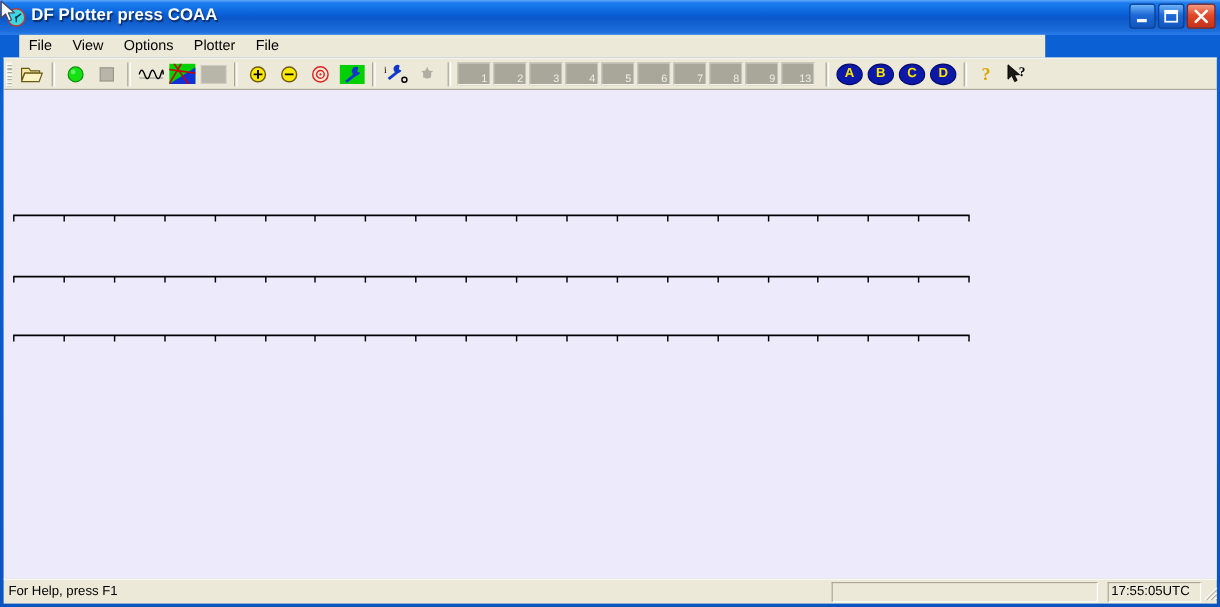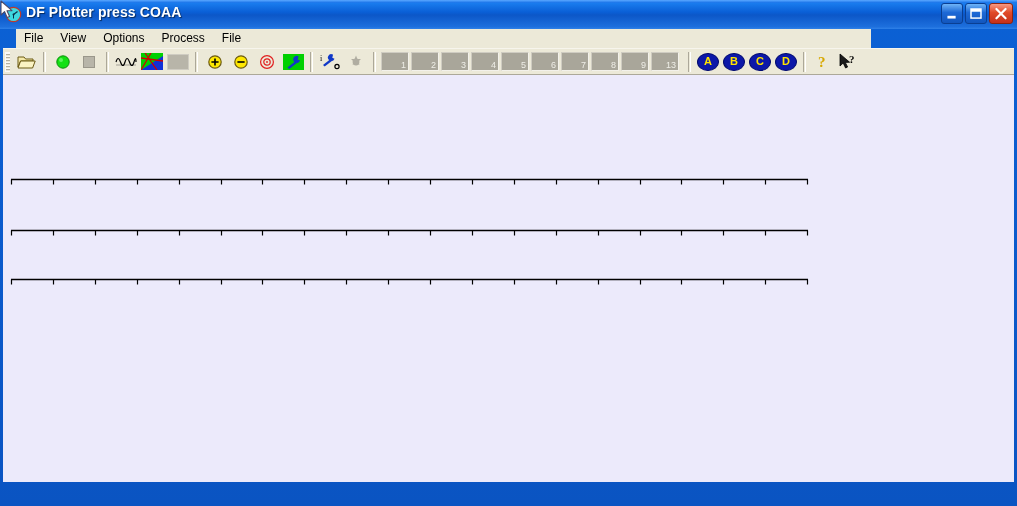--- a/index.html
+++ b/index.html
@@ -184,21 +184,21 @@
       <svg class="g" viewBox="0 0 24 21">
         <path d="M7 5.5 L17 15.5 M17 5.5 L7 15.5" stroke="#fff" stroke-width="2.4" stroke-linecap="round"></path>
       </svg>
     </div>
   </div>
 
   <div id="menubar">
     <div class="menu-item">File</div>
     <div class="menu-item">View</div>
     <div class="menu-item">Options</div>
-    <div class="menu-item">Process</div>
+    <div class="menu-item">Plotter</div>
     <div class="menu-item">File</div>
   </div>
 
   <div id="toolbar">
 
     <div class="grip"></div>
 
     <div class="tb">
       <svg width="19" height="17" viewBox="0 0 19 17">
         <path d="M1 4 h6 l1.6 2 H16 v2 H3.6 L1 14 Z" fill="#f5e9a8" stroke="#6b5a14" stroke-width="1"></path>
@@ -416,14 +416,31 @@
           <line x1="595.5" y1="204.5" x2="595.5" y2="209.5" stroke="#000000" stroke-width="1.2"></line>
           <line x1="637.5" y1="204.5" x2="637.5" y2="209.5" stroke="#000000" stroke-width="1.2"></line>
           <line x1="678.5" y1="204.5" x2="678.5" y2="209.5" stroke="#000000" stroke-width="1.2"></line>
           <line x1="720.5" y1="204.5" x2="720.5" y2="209.5" stroke="#000000" stroke-width="1.2"></line>
           <line x1="762.5" y1="204.5" x2="762.5" y2="209.5" stroke="#000000" stroke-width="1.2"></line>
           <line x1="804.5" y1="204.5" x2="804.5" y2="209.5" stroke="#000000" stroke-width="1.2"></line>
         </g>
     </svg>
   </div>
 
+  <div id="statusbar">
+    <div id="status-help">For Help, press F1</div>
+    <div id="status-panel"></div>
+    <div id="status-time">17:55:05UTC</div>
+    <svg id="grip-corner" viewBox="0 0 12 12">
+      <g stroke="#aca899" stroke-width="1.4">
+        <line x1="11" y1="2" x2="2" y2="11"></line>
+        <line x1="11" y1="6" x2="6" y2="11"></line>
+        <line x1="11" y1="10" x2="10" y2="11"></line>
+      </g>
+      <g stroke="#ffffff" stroke-width="1">
+        <line x1="11" y1="1" x2="1" y2="11"></line>
+        <line x1="11" y1="5" x2="5" y2="11"></line>
+        <line x1="11" y1="9" x2="9" y2="11"></line>
+      </g>
+    </svg>
+  </div>
 
 </div>
 
 </body></html>

